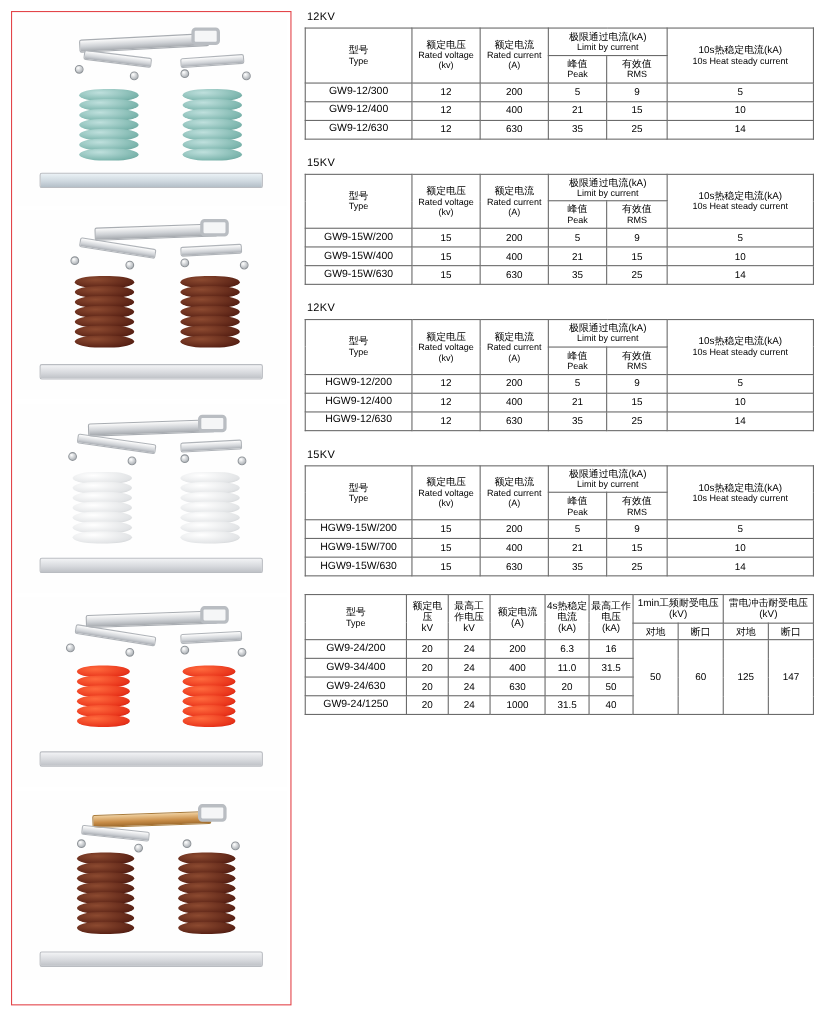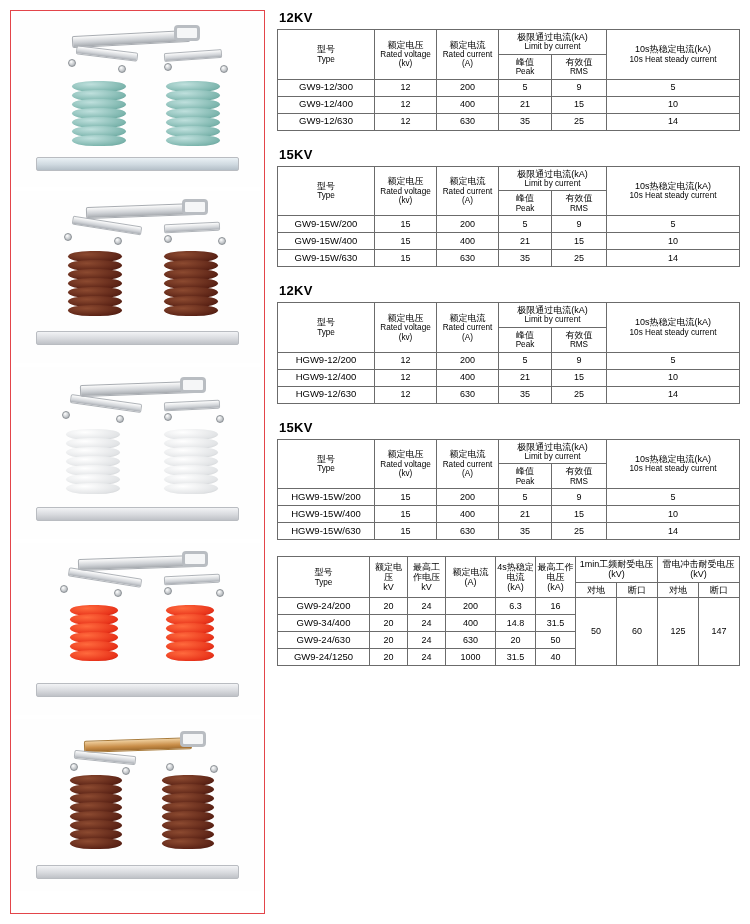--- a/index.html
+++ b/index.html
@@ -61,21 +61,21 @@
   .hook {
     position:absolute; width:26px; height:16px;
     border:3px solid #b9bdc2; border-radius:4px; background:#f5f6f7;
   }
 
   
   .tables-col {
     position:absolute; left:277px; top:10px; width:463px;
   }
   .sec-title {
-    font-size:13px; font-weight:bold; margin:0 0 4px 2px; letter-spacing:0.3px;
+    font-size:10px; font-weight:normal; margin:0 0 4px 2px; letter-spacing:0.3px;
   }
   table {
     border-collapse:collapse; width:462px; margin-bottom:16px;
     table-layout:fixed;
   }
   td, th {
     border:1px solid #6b6b6b;
     font-size:9px; line-height:1.15;
     text-align:center; vertical-align:middle;
     padding:2px 1px; font-weight:normal;
@@ -509,21 +509,21 @@
         </tr>
         <tr class="rowh">
           <td class="modelcell">HGW9-15W/200</td>
           <td>15</td>
           <td>200</td>
           <td>5</td>
           <td>9</td>
           <td>5</td>
         </tr>
         <tr class="rowh">
-          <td class="modelcell">HGW9-15W/400</td>
+          <td class="modelcell">HGW9-15W/700</td>
           <td>15</td>
           <td>400</td>
           <td>21</td>
           <td>15</td>
           <td>10</td>
         </tr>
         <tr class="rowh">
           <td class="modelcell">HGW9-15W/630</td>
           <td>15</td>
           <td>630</td>
@@ -598,21 +598,21 @@
           <td rowspan="4">50</td>
           <td rowspan="4">60</td>
           <td rowspan="4">125</td>
           <td rowspan="4">147</td>
         </tr>
         <tr class="rowh">
           <td class="modelcell">GW9-34/400</td>
           <td>20</td>
           <td>24</td>
           <td>400</td>
-          <td>14.8</td>
+          <td>11.0</td>
           <td>31.5</td>
         </tr>
         <tr class="rowh">
           <td class="modelcell">GW9-24/630</td>
           <td>20</td>
           <td>24</td>
           <td>630</td>
           <td>20</td>
           <td>50</td>
         </tr>

